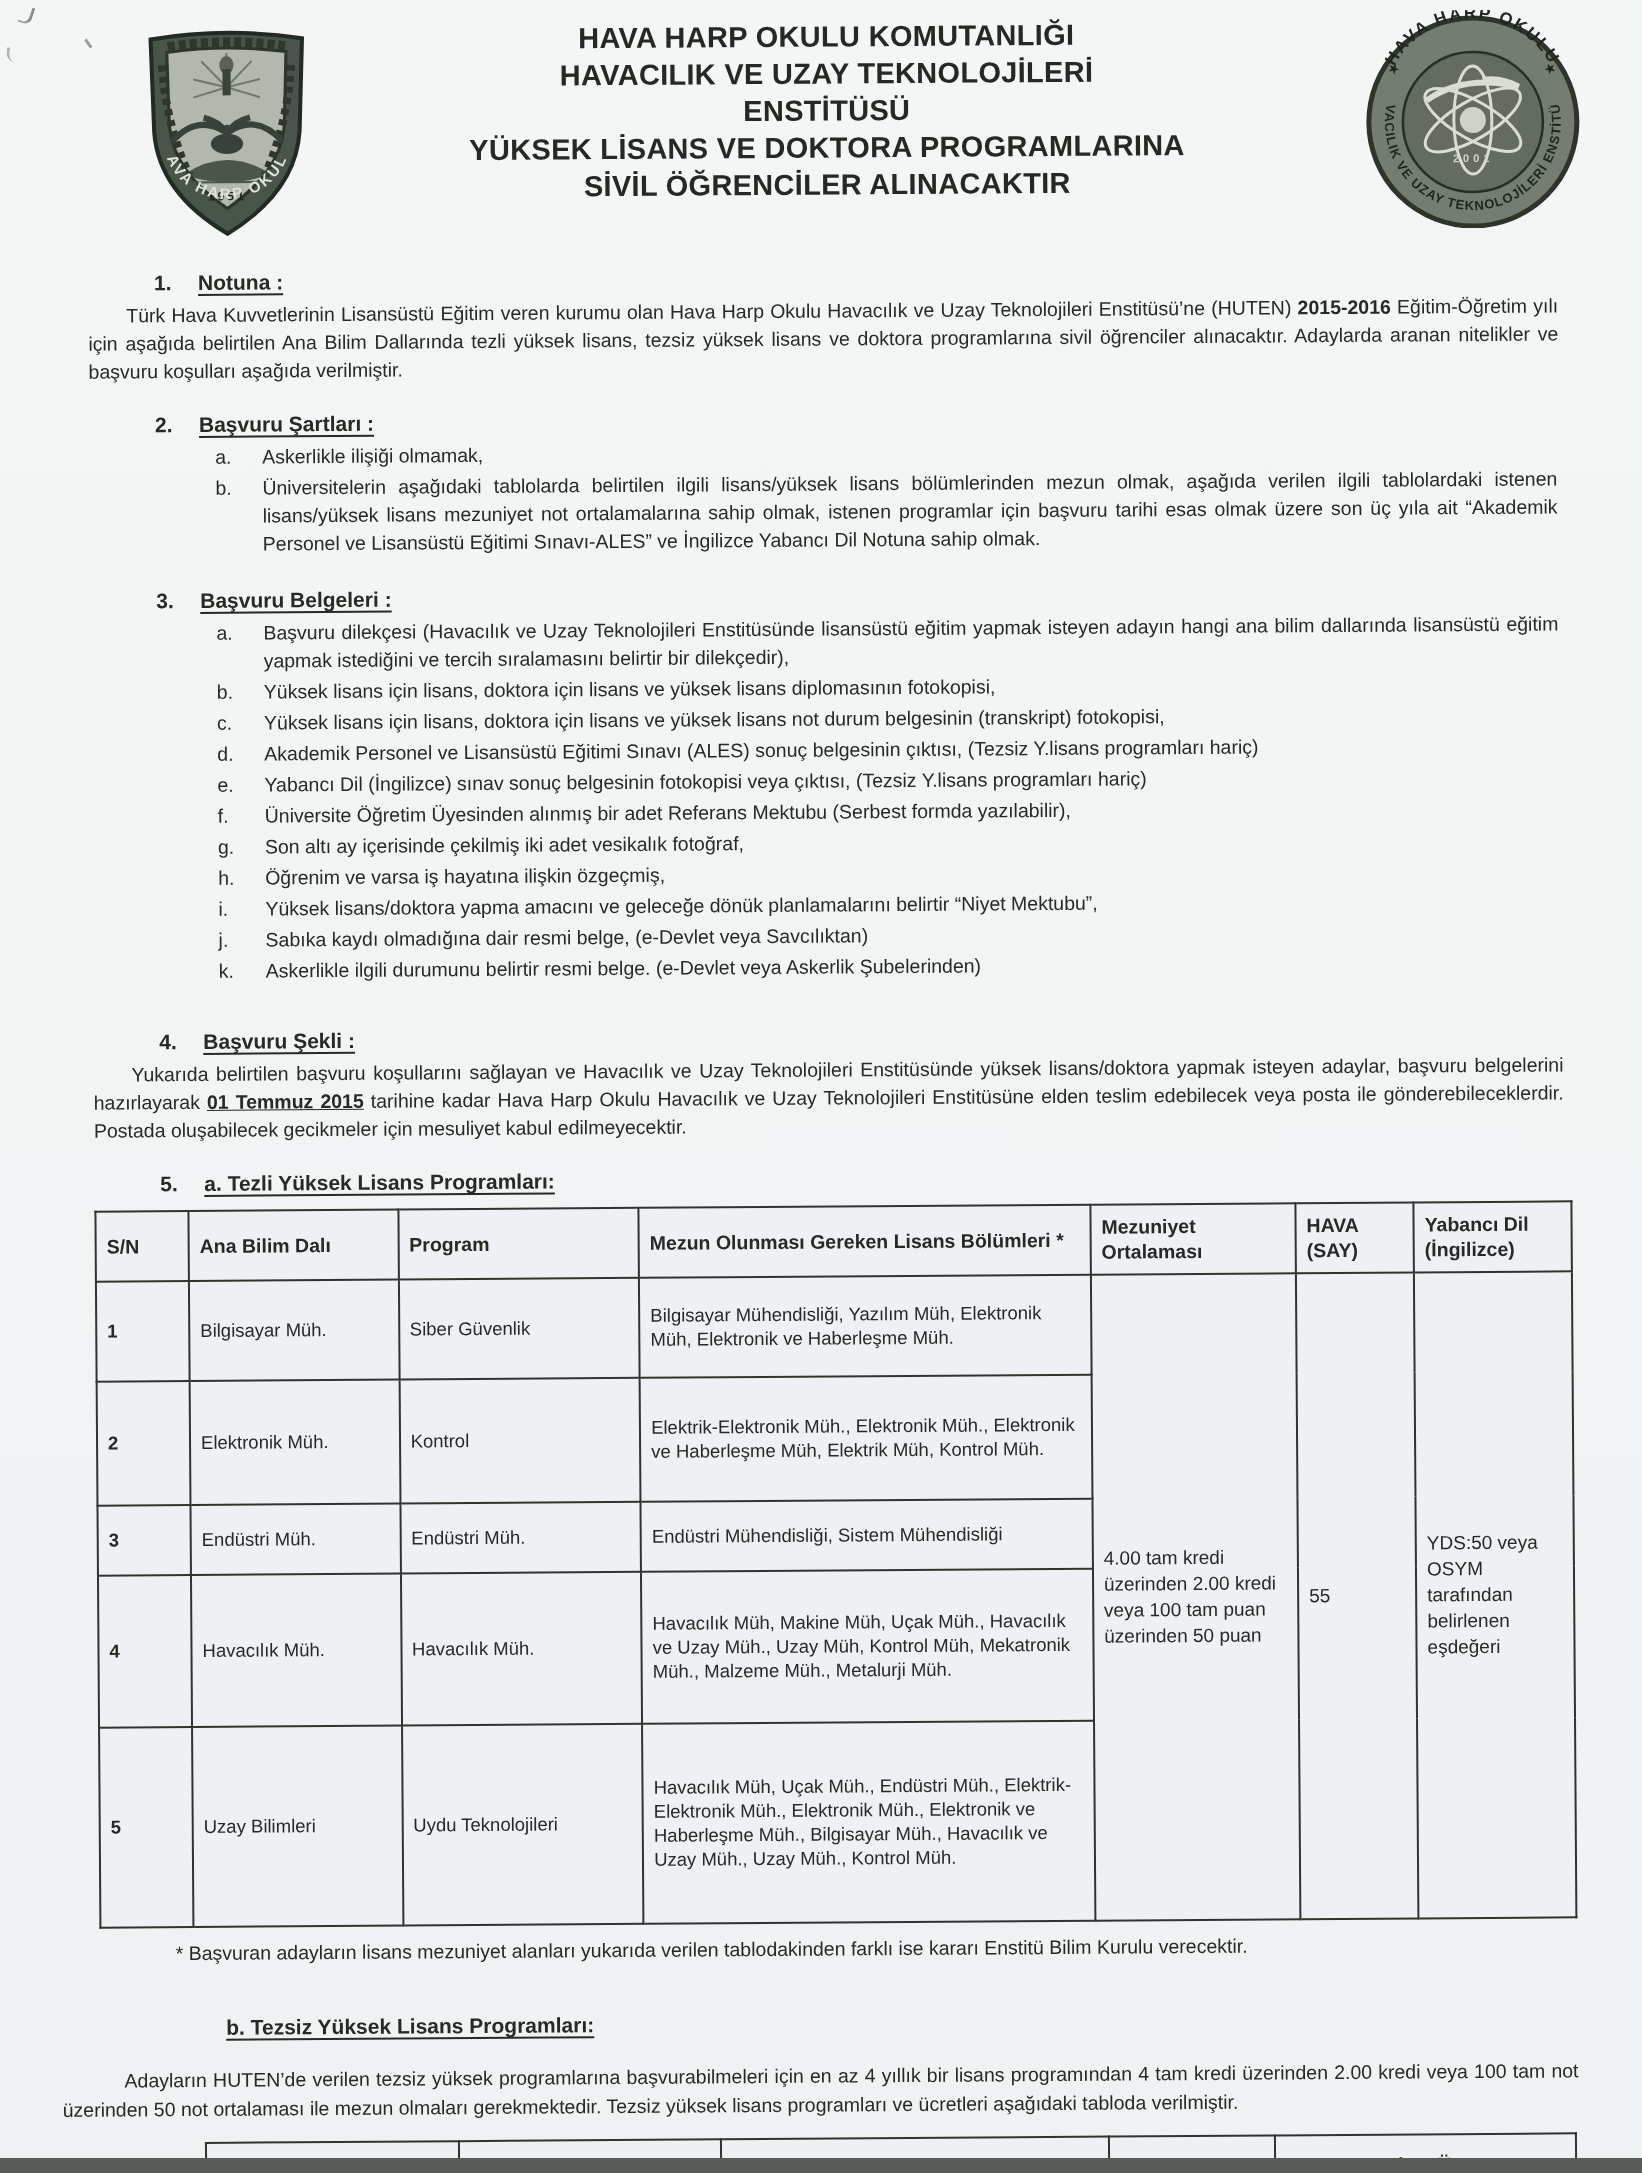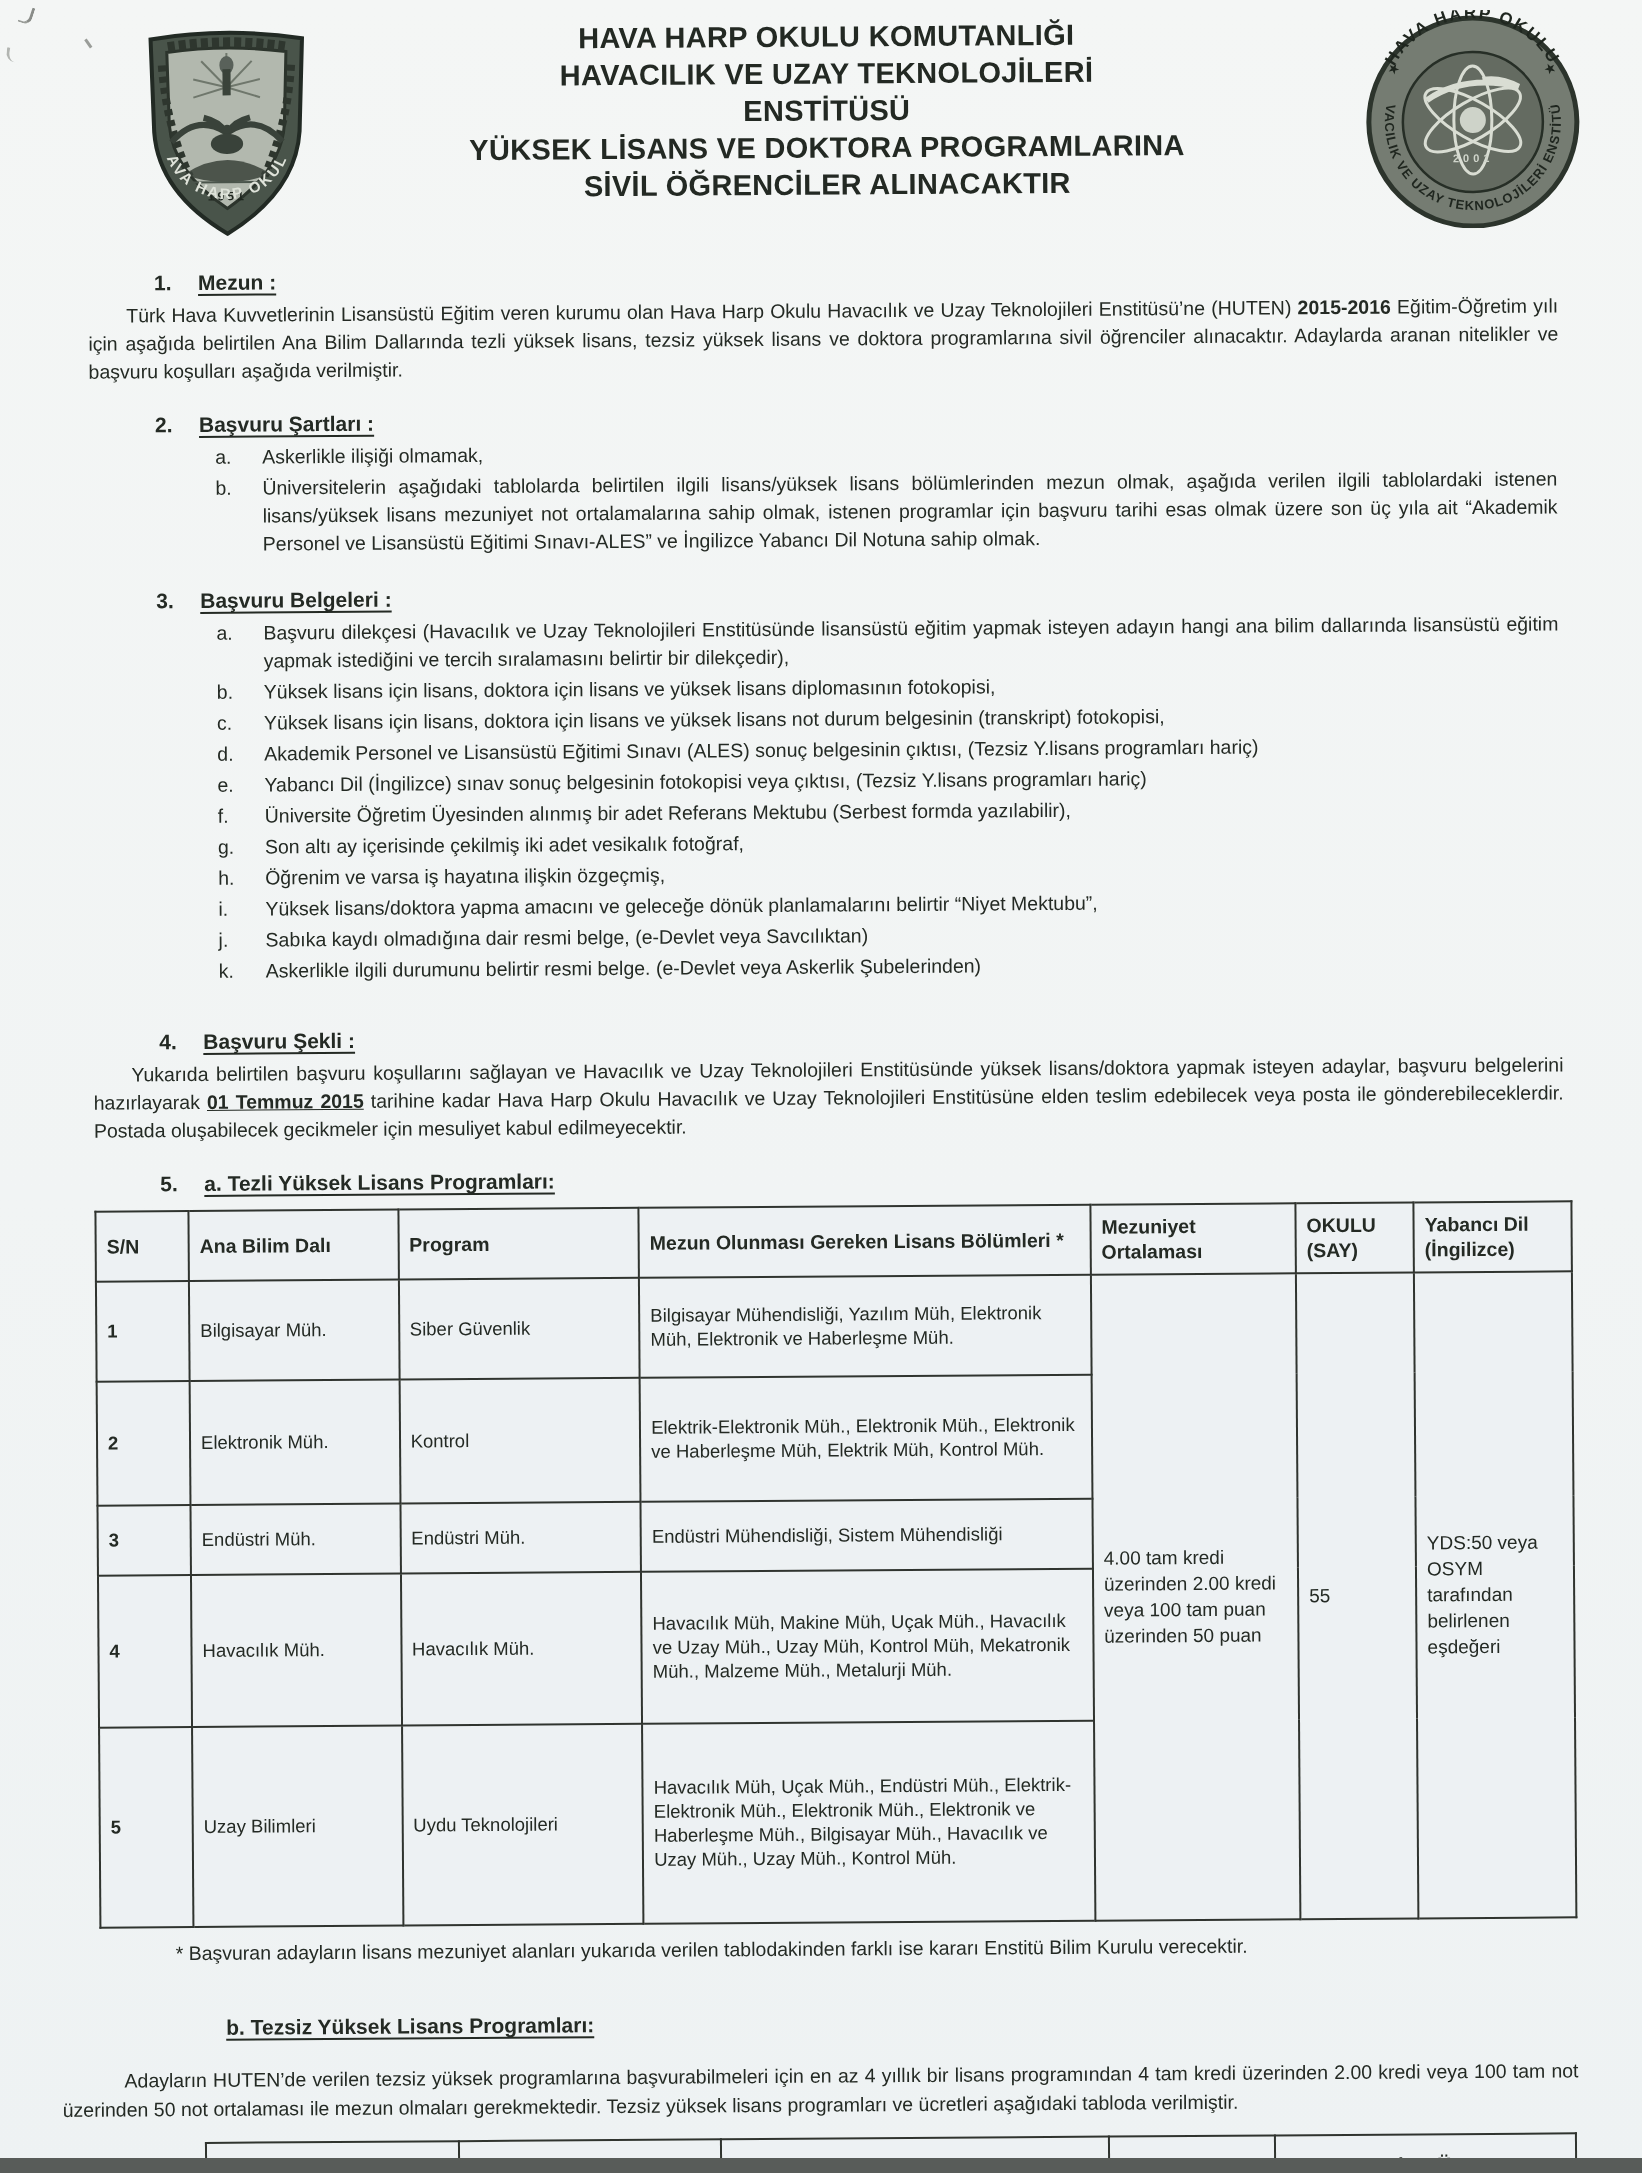--- a/index.html
+++ b/index.html
@@ -131,21 +131,21 @@
           </text>
           <text x="40" y="66" font-size="14" fill="#1f261f" transform="rotate(-45 40 66)">★</text>
           <text x="190" y="58" font-size="14" fill="#1f261f" transform="rotate(45 190 58)">★</text>
         </svg>
       </div>
     </div>
 
     <div class="gap-m"></div>
 
     <div class="sec-head">
-      <span class="sec-num">1.</span><span class="sec-title">Mezun :</span>
+      <span class="sec-num">1.</span><span class="sec-title">Notuna :</span>
     </div>
     <p class="para"><span>Türk Hava Kuvvetlerinin Lisansüstü Eğitim veren kurumu olan Hava Harp Okulu Havacılık ve Uzay Teknolojileri Enstitüsü’ne (HUTEN) </span><b>2015-2016</b><span> Eğitim-Öğretim yılı için aşağıda belirtilen Ana Bilim Dallarında tezli yüksek lisans, tezsiz yüksek lisans ve doktora programlarına sivil öğrenciler alınacaktır. Adaylarda aranan nitelikler ve başvuru koşulları aşağıda verilmiştir.</span></p>
 
     <div class="gap-m"></div>
 
     <div class="sec-head">
       <span class="sec-num">2.</span><span class="sec-title">Başvuru Şartları :</span>
     </div>
     <div class="list">
       <div class="li">
@@ -233,21 +233,21 @@
           <col style="width:8.0%">
           <col style="width:10.7%">
       </colgroup>
       <tbody>
           <tr class="hr">
         <th>S/N</th>
         <th>Ana Bilim Dalı</th>
         <th>Program</th>
         <th>Mezun Olunması Gereken Lisans Bölümleri *</th>
         <th>Mezuniyet Ortalaması</th>
-        <th>OKULU (SAY)</th>
+        <th>HAVA (SAY)</th>
         <th>Yabancı Dil (İngilizce)</th>
       </tr>
       <tr class="r1">
         <td class="sn">1</td>
         <td>Bilgisayar Müh.</td>
         <td>Siber Güvenlik</td>
         <td>Bilgisayar Mühendisliği, Yazılım Müh, Elektronik Müh, Elektronik ve Haberleşme Müh.</td>
         <td class="mg" rowspan="5">4.00 tam kredi üzerinden 2.00 kredi veya 100 tam puan üzerinden 50 puan</td>
         <td class="mg" rowspan="5">55</td>
         <td class="mg" rowspan="5">YDS:50 veya OSYM tarafından belirlenen eşdeğeri</td>

